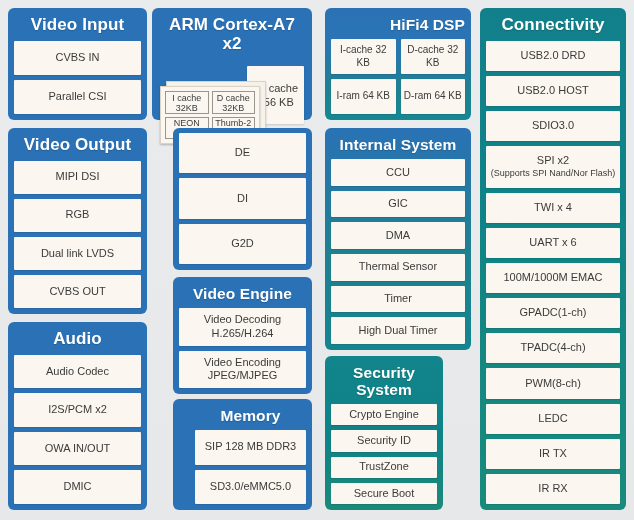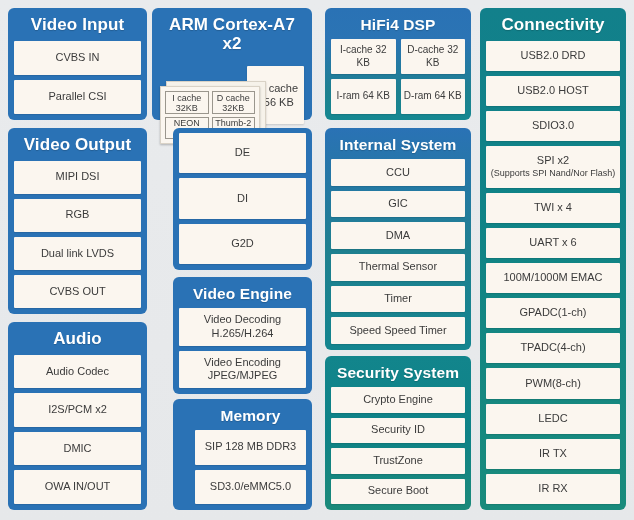--- a/index.html
+++ b/index.html
@@ -26,21 +26,21 @@
   .panel {
     position: absolute;
     box-sizing: border-box;
     border-radius: 6px;
     padding: 5px 6px 6px 6px;
     display: flex;
     flex-direction: column;
   }
   .panel.blue   { background: #2a72b5; }
   .panel.teal   { background: #10808a; justify-content: space-between; }
-  .panel.grad   { background: linear-gradient(180deg, #2a72b5 0%, #2b74b4 28%, #1d8190 75%, #158891 100%); }
+  .panel.grad   { background: linear-gradient(180deg, #2a72b5 0%, #2b74b4 28%, #1d8190 75%, #158891 100%); align-items: flex-end; }
   .panel.gradB  { background: linear-gradient(180deg, #2a72b5 0%, #1e8090 55%, #14858f 100%); }
   .panel.tealdark { background: linear-gradient(180deg, #12858c 0%, #0e8287 50%, #1b8a7a 100%); }
 
   .panel-title {
     color: #ffffff;
     font-weight: bold;
     text-align: center;
     letter-spacing: .1px;
     line-height: 1.1;
     margin: 3px 0 6px 0;
@@ -164,22 +164,22 @@
     <div class="cell">MIPI DSI</div>
     <div class="cell">RGB</div>
     <div class="cell">Dual link LVDS</div>
     <div class="cell">CVBS OUT</div>
   </div>
 
   <div class="panel blue" style="left:8px; top:322px; width:139px; height:188px;">
     <div class="panel-title t-lg">Audio</div>
     <div class="cell">Audio Codec</div>
     <div class="cell">I2S/PCM x2</div>
+    <div class="cell">OWA IN/OUT</div>
     <div class="cell">DMIC</div>
-    <div class="cell">OWA IN/OUT</div>
   </div>
 
   <div class="panel blue" style="left:152px; top:8px; width:160px; height:112px;">
     <div class="panel-title t-lg">ARM Cortex-A7 x2</div>
     <div class="arm-stack">
       <div class="arm-cores">
         <div class="arm-core-back"></div>
         <div class="arm-core-front">
           <div class="arm-sub">
             <span>I cache</span>
@@ -236,24 +236,24 @@
     </div>
   </div>
 
   <div class="panel gradB" style="left:325px; top:128px; width:146px; height:222px;">
     <div class="panel-title t-md">Internal System</div>
     <div class="cell">CCU</div>
     <div class="cell">GIC</div>
     <div class="cell">DMA</div>
     <div class="cell">Thermal Sensor</div>
     <div class="cell">Timer</div>
-    <div class="cell">Speed Speed Timer</div>
-  </div>
-
-  <div class="panel tealdark" style="left:325px; top:356px; width:146px; height:154px;">
+    <div class="cell">High Dual Timer</div>
+  </div>
+
+  <div class="panel tealdark" style="left:325px; top:356px; width:118px; height:154px;">
     <div class="panel-title t-md">Security System</div>
     <div class="cell">Crypto Engine</div>
     <div class="cell">Security ID</div>
     <div class="cell">TrustZone</div>
     <div class="cell">Secure Boot</div>
   </div>
 
   <div class="panel teal" style="left:480px; top:8px; width:146px; height:502px; background:linear-gradient(180deg,#12808b 0%, #0f8387 40%, #198b7c 100%);">
     <div class="panel-title t-lg">Connectivity</div>
     <div class="cell">USB2.0 DRD</div>

